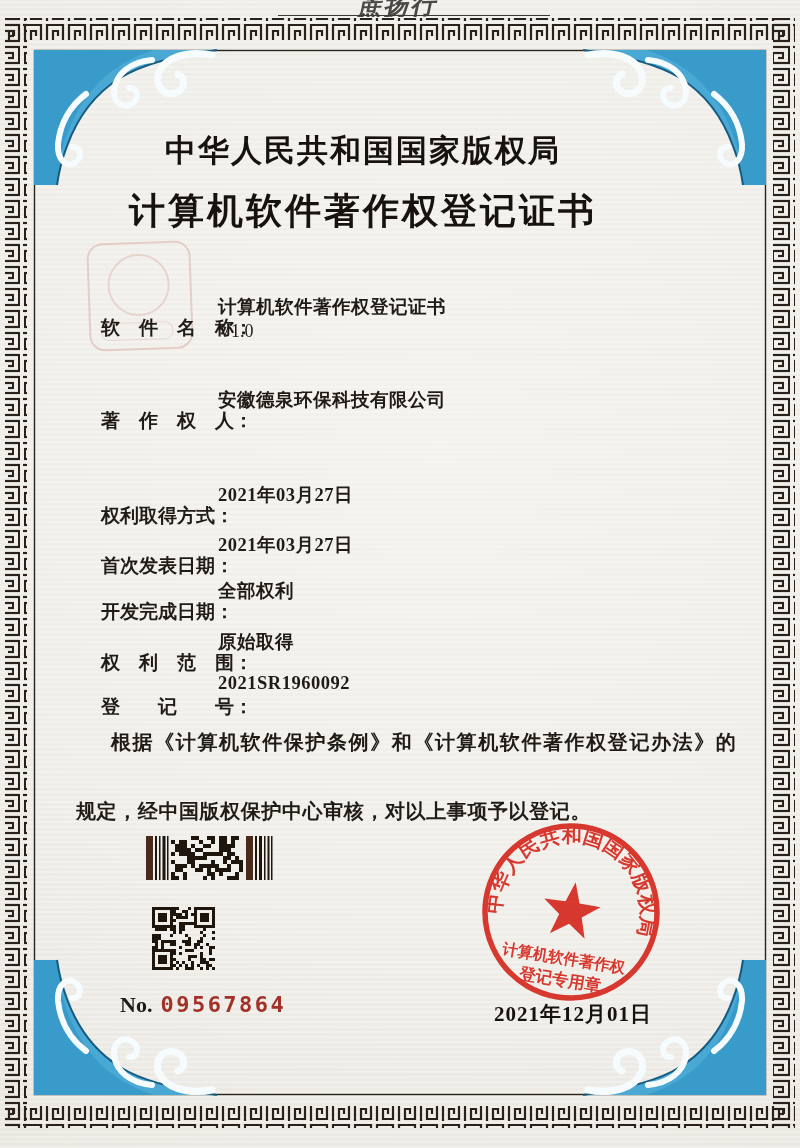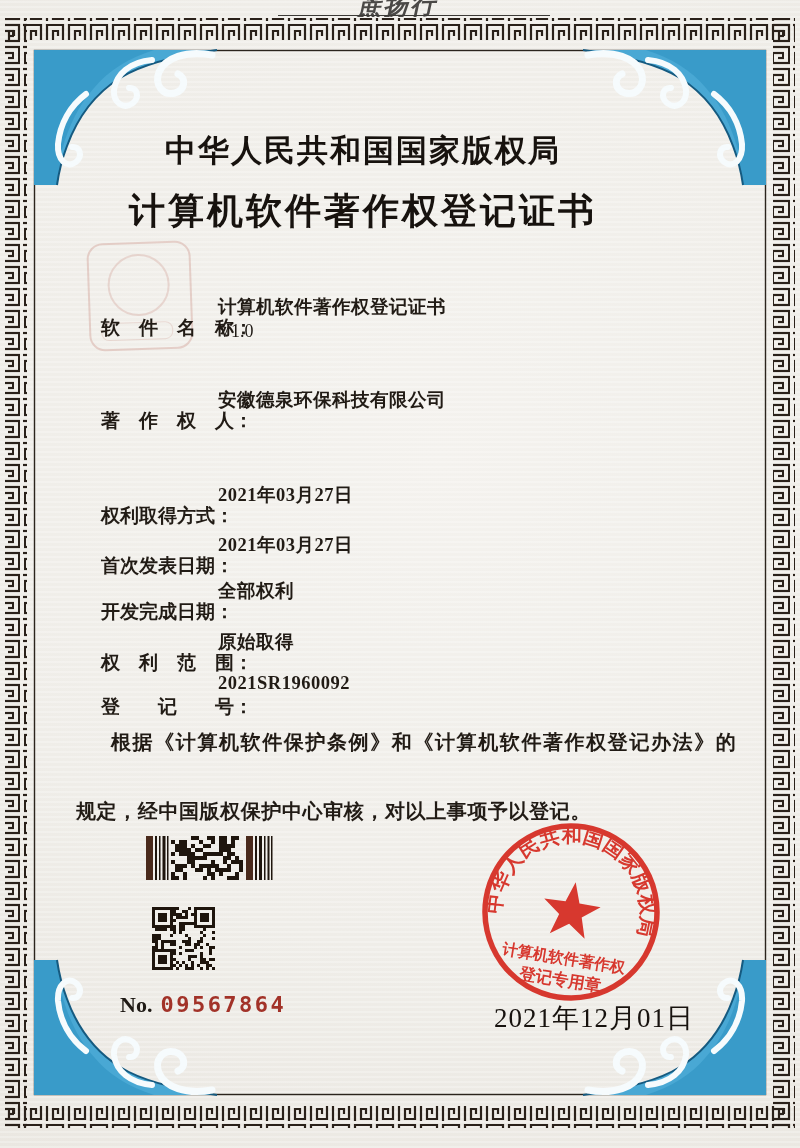--- a/index.html
+++ b/index.html
@@ -33,21 +33,21 @@
   .r1{top:386px;} .r2{top:481px;} .r3{top:531px;} .r4{top:577px;} .r5{top:628px;} .r6{top:672px;}
   
   .para{font-size:20px;font-weight:700;color:#211b15;white-space:pre;}
   #para1{top:729px;left:111px;letter-spacing:1.6px;}
   #para2{top:798px;left:76px;letter-spacing:.6px;}
   
   #serial{top:992px;left:120px;font-size:22px;font-weight:700;}
   #serial .num{font-family:"DejaVu Sans Mono",monospace;font-size:22px;color:#a23228;
     letter-spacing:2.5px;margin-left:8px;margin-top:12px;}
   
-  #seal-date{top:1000px;left:494px;font-size:27px;font-weight:400;letter-spacing:1px;color:#17120e;}
+  #seal-date{top:1000px;left:494px;font-size:21px;font-weight:700;letter-spacing:1px;color:#17120e;}
   
   #emboss{left:88px;top:242px;width:100px;height:104px;border:2px solid rgba(205,150,140,.38);
     border-radius:16px;transform:rotate(-2deg);}
   #emboss .c1{position:absolute;left:18px;top:10px;width:58px;height:58px;border:2px solid rgba(205,150,140,.30);border-radius:50%;}
   #emboss .c2{position:absolute;left:10px;bottom:8px;width:70px;height:16px;border:1.5px solid rgba(205,150,140,.28);border-radius:8px;}
 </style>
 </head>
 <body>
 
 <div id="page">

